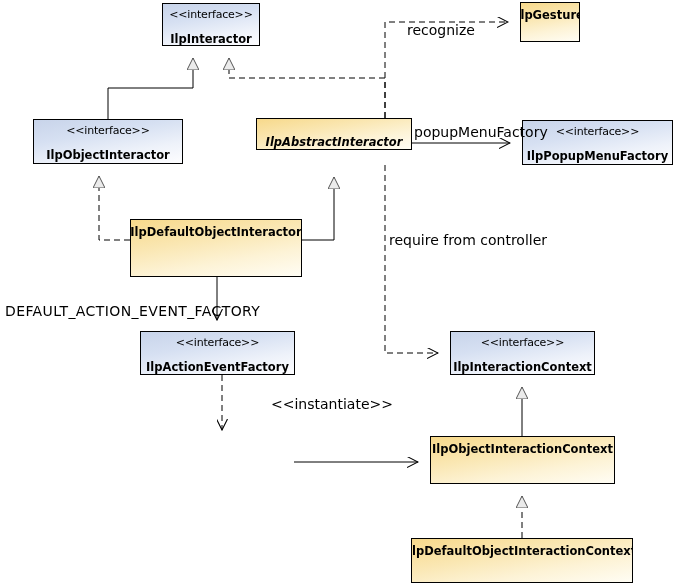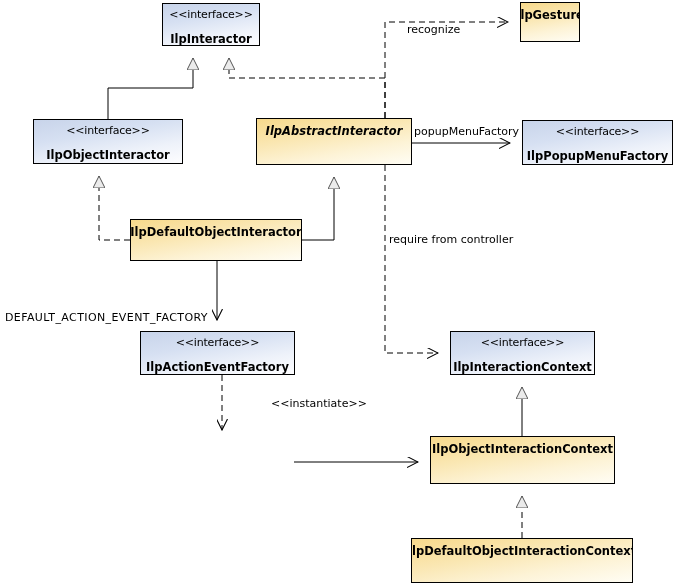--- a/index.html
+++ b/index.html
@@ -60,21 +60,21 @@
     white-space: nowrap;
   }
   .node.cls .nodename {
     margin-top: 5px;
   }
   .node.abstract .nodename {
     font-style: italic;
   }
   .edge-label {
     position: absolute;
-    font-size: 11px;
+    font-size: 14px;
     color: #000000;
     white-space: nowrap;
     line-height: 12px;
   }
   .edge-label.wide {
     letter-spacing: 0.4px;
   }
 </style>
 </head>
 <body>
@@ -147,30 +147,30 @@
 
   <div class="node cls" style="left:520px; top:2px; width:60px; height:40px;">
     <div class="nodename">IlpGesture</div>
   </div>
 
   <div class="node iface" style="left:33px; top:119px; width:150px; height:45px;">
     <div class="stereo">&lt;&lt;interface&gt;&gt;</div>
     <div class="nodename">IlpObjectInteractor</div>
   </div>
 
-  <div class="node cls abstract" style="left:256px; top:118px; width:156px; height:47px;">
+  <div class="node cls abstract" style="left:256px; top:118px; width:156px; height:32px;justify-content:flex-end;">
     <div class="nodename">IlpAbstractInteractor</div>
   </div>
 
   <div class="node iface" style="left:522px; top:120px; width:151px; height:45px;">
     <div class="stereo">&lt;&lt;interface&gt;&gt;</div>
     <div class="nodename">IlpPopupMenuFactory</div>
   </div>
 
-  <div class="node cls" style="left:130px; top:219px; width:172px; height:42px;">
+  <div class="node cls" style="left:130px; top:219px; width:172px; height:58px;">
     <div class="nodename">IlpDefaultObjectInteractor</div>
   </div>
 
   <div class="node iface" style="left:140px; top:331px; width:155px; height:44px;">
     <div class="stereo">&lt;&lt;interface&gt;&gt;</div>
     <div class="nodename">IlpActionEventFactory</div>
   </div>
 
   <div class="node iface" style="left:450px; top:331px; width:145px; height:44px;">
     <div class="stereo">&lt;&lt;interface&gt;&gt;</div>
@@ -185,17 +185,17 @@
   <div class="node cls" style="left:411px; top:538px; width:222px; height:45px;">
     <div class="nodename">IlpDefaultObjectInteractionContext</div>
   </div>
 
   <div class="edge-label" style="left:407px; top:24px;">recognize</div>
 
   <div class="edge-label" style="left:414px; top:126px;">popupMenuFactory</div>
 
   <div class="edge-label" style="left:389px; top:234px;">require from controller</div>
 
-  <div class="edge-label wide" style="left:5px; top:312px;">DEFAULT_ACTION_EVENT_FACTORY</div>
+  <div class="edge-label wide" style="left:5px; top:305px;">DEFAULT_ACTION_EVENT_FACTORY</div>
 
   <div class="edge-label" style="left:231px; top:398px;margin-left:40px;">&lt;&lt;instantiate&gt;&gt;</div>
 
 </div>
 
 </body></html>

